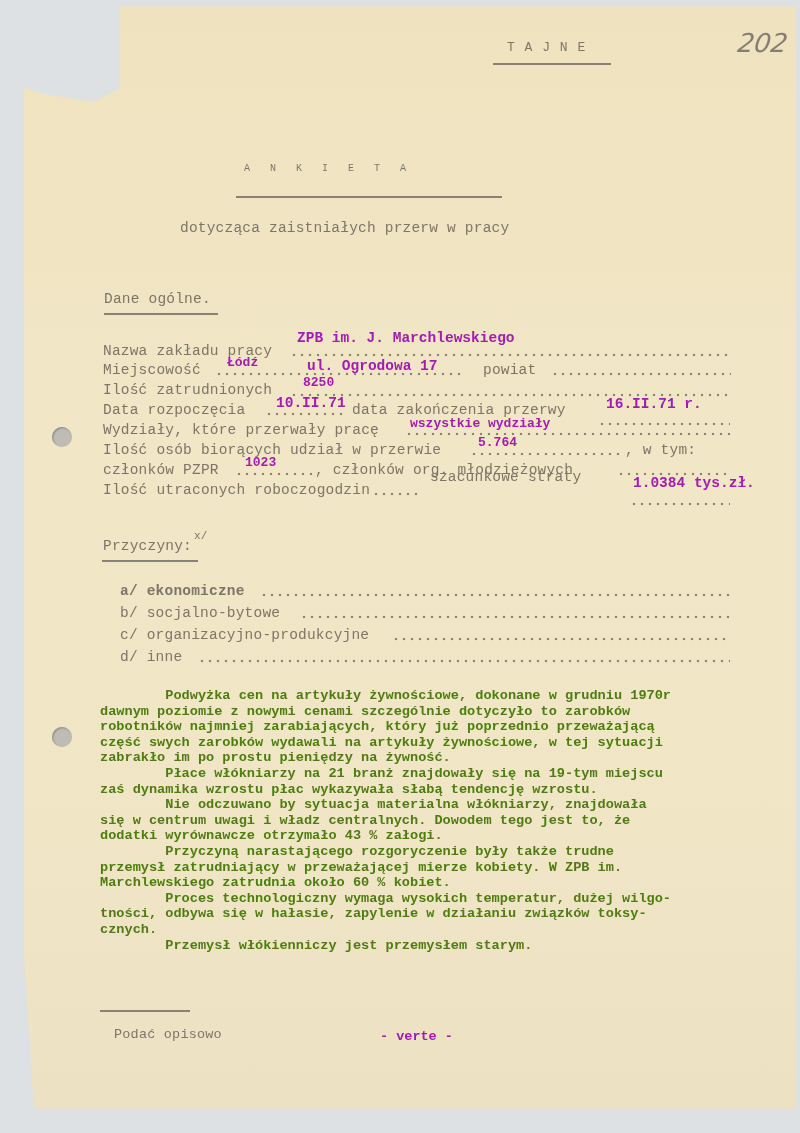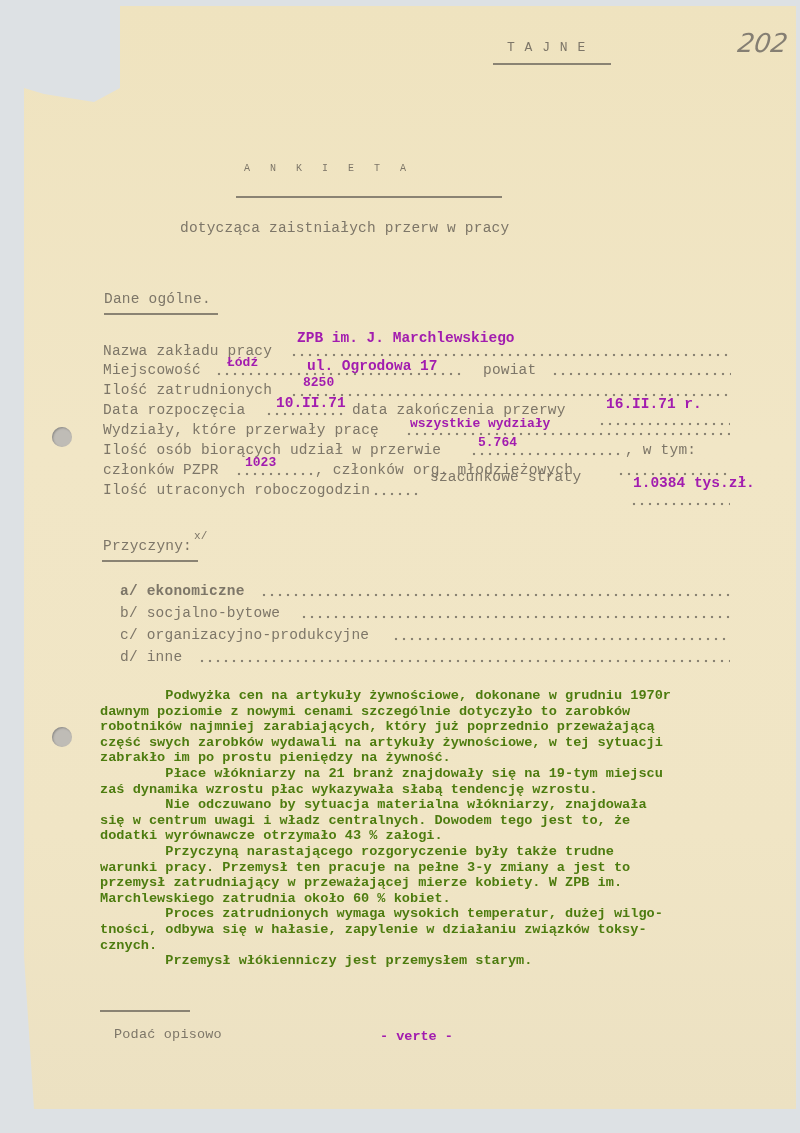--- a/index.html
+++ b/index.html
@@ -98,24 +98,23 @@
   <div>dawnym poziomie z nowymi cenami szczególnie dotyczyło to zarobków</div>
   <div>robotników najmniej zarabiających, który już poprzednio przeważającą</div>
   <div>część swych zarobków wydawali na artykuły żywnościowe, w tej sytuacji</div>
   <div>zabrakło im po prostu pieniędzy na żywność.</div>
   <div>        Płace włókniarzy na 21 branż znajdowały się na 19-tym miejscu</div>
   <div>zaś dynamika wzrostu płac wykazywała słabą tendencję wzrostu.</div>
   <div>        Nie odczuwano by sytuacja materialna włókniarzy, znajdowała</div>
   <div>się w centrum uwagi i władz centralnych. Dowodem tego jest to, że</div>
   <div>dodatki wyrównawcze otrzymało 43 % załogi.</div>
   <div>        Przyczyną narastającego rozgoryczenie były także trudne</div>
-  <div>warunki pracy. Przemysł ten pracuje na pełne 3-y zmiany a jest to</div>
   <div>przemysł zatrudniający w przeważającej mierze kobiety. W ZPB im.</div>
   <div>Marchlewskiego zatrudnia około 60 % kobiet.</div>
-  <div>        Proces zatrudnionych wymaga wysokich temperatur, dużej wilgo-</div>
+  <div>        Proces technologiczny wymaga wysokich temperatur, dużej wilgo-</div>
   <div>tności, odbywa się w hałasie, zapylenie w działaniu związków toksy-</div>
   <div>cznych.</div>
   <div>        Przemysł włókienniczy jest przemysłem starym.</div>
 </div>
 
 <div class="rule" style="left:100px;top:1010px;width:90px;height:1.5px;"></div>
 <div class="tw" style="left:114px;top:1027px;font-size:13.5px;">Podać opisowo</div>
 <div class="fill" style="left:380px;top:1029px;font-size:13.5px;">- verte -</div>
 
 </body></html>

